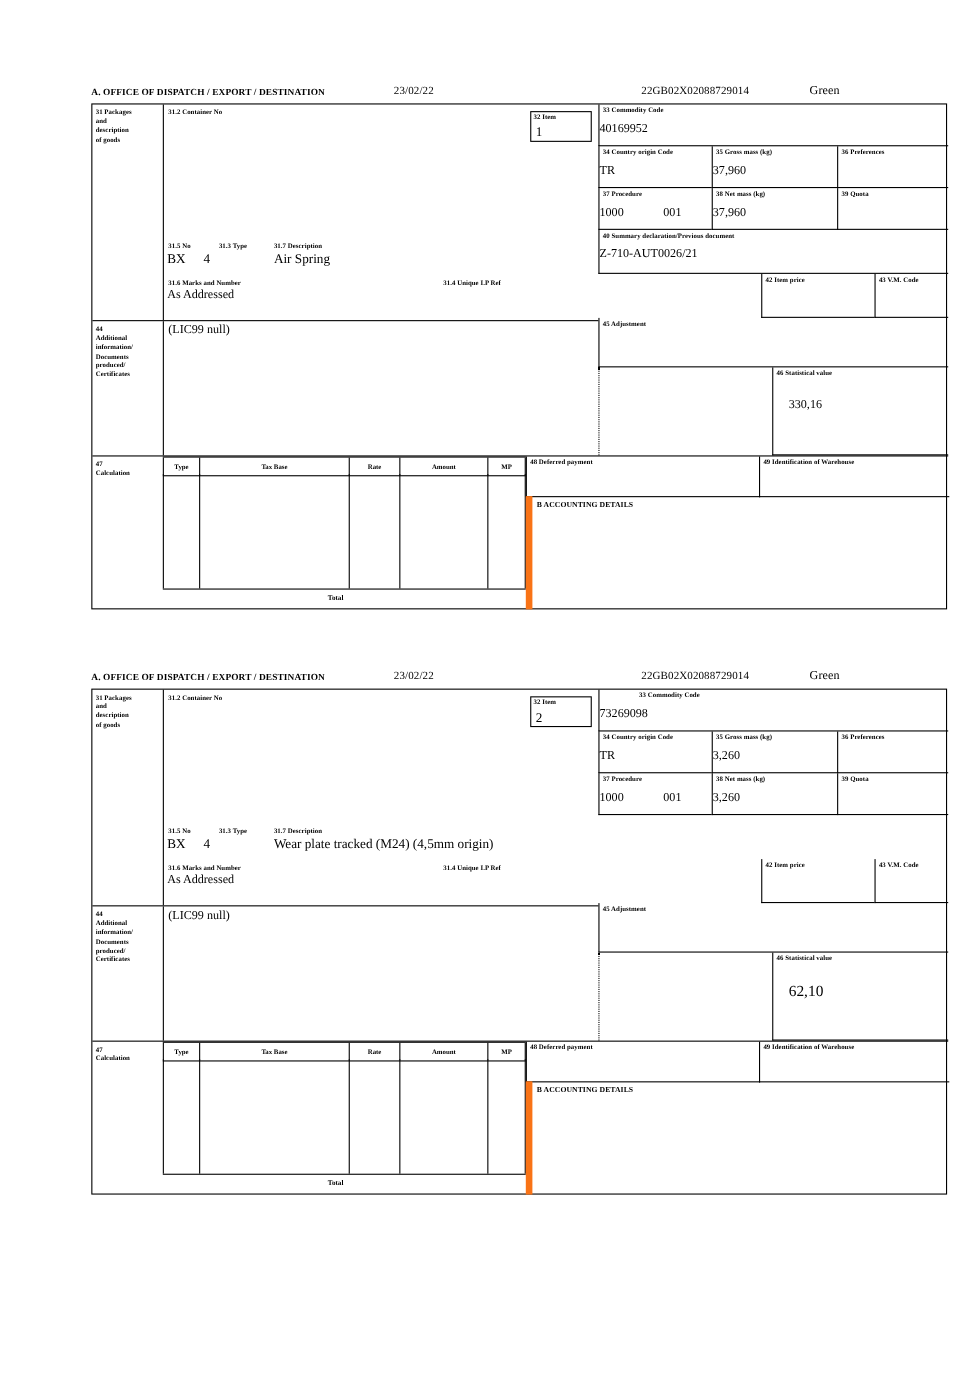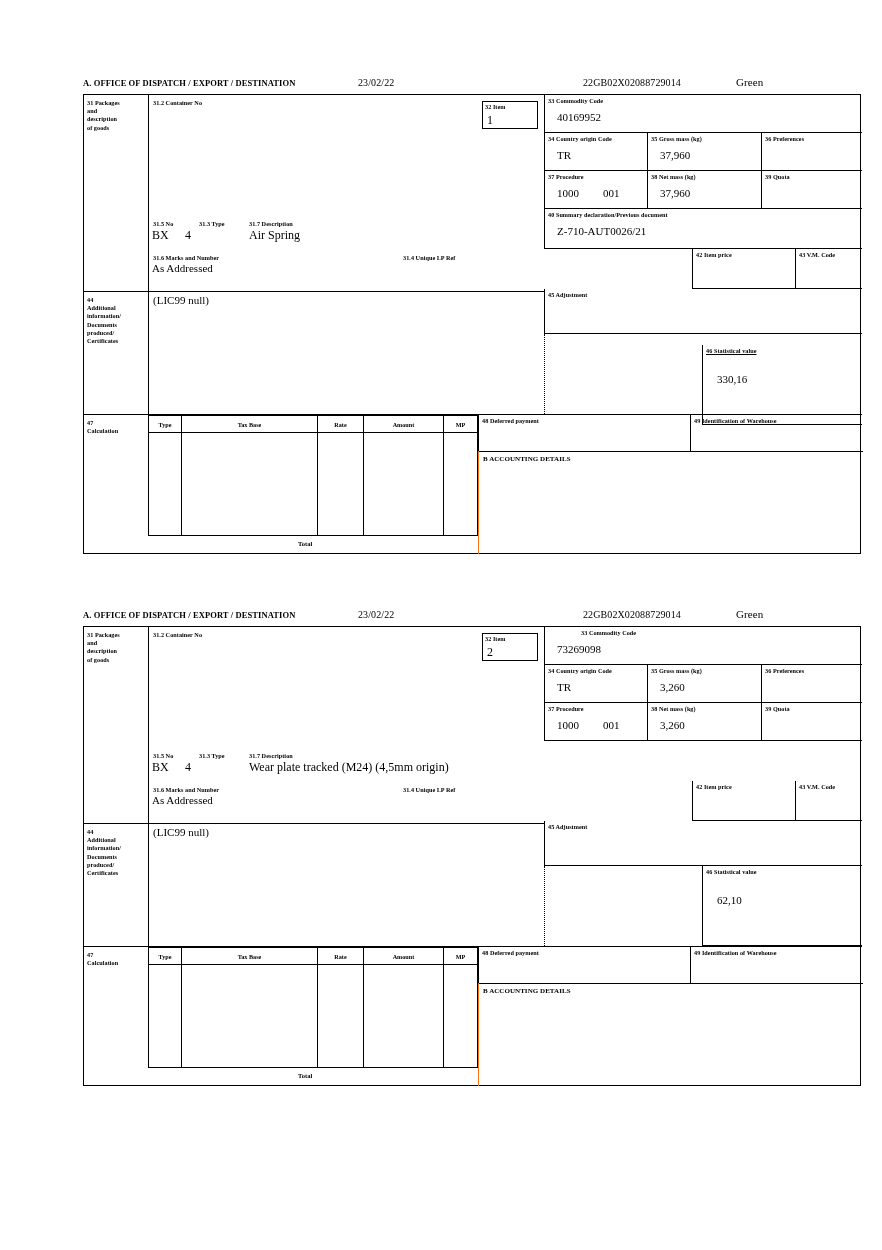--- a/index.html
+++ b/index.html
@@ -80,41 +80,41 @@
   .b44-label { left: 0; top: 197px; width: 64px; padding: 4px 0 0 3px; }
   .b44-main  { left: 64px; top: 197px; width: 396px; height: 122px; border-left: 1px solid #000; }
 
   .b47-top { position: absolute; left: 0; top: 319px; width: 778px; border-top: 1px solid #000; }
   .b47-label { left: 0; top: 320px; width: 64px; padding: 4px 0 0 3px; }
 
   
   .rcol { left: 460px; }
   .rbox { border-left: 1px solid #000; border-bottom: 1px solid #000; }
   .rbox .lbl { padding: 2px 0 0 3px; }
-  .rbox .v { position: absolute; left: 12px; font-size: 11px; }
+  .rbox .v { position: absolute; left: 0; font-size: 11px; }
 
   
   .calc { position: absolute; left: 64px; top: 320px; width: 330px; height: 139px; }
   .calc-hdr {
     position: absolute; top: 0; height: 16px; border-top: 1px solid #000;
     border-bottom: 1px solid #000; left: 0; width: 330px;
   }
   .calc-col {
     position: absolute; top: 0; height: 16px; font-size: 6.2px; font-weight: bold;
     display: flex; align-items: center; justify-content: center;
     border-right: 1px solid #000; box-sizing: border-box;
   }
   .calc-body { position: absolute; top: 16px; left: 0; width: 330px; height: 104px; }
   .calc-cell { position: absolute; top: 0; height: 104px; border-right: 1px solid #000; border-left: 0; box-sizing: border-box; }
   .calc-total { position: absolute; top: 120px; left: 0; width: 330px; height: 19px; border-top: 1px solid #000; }
   .calc-total .t { position: absolute; left: 150px; top: 4px; font-size: 6.5px; font-weight: bold; }
 
   .b48 { position: absolute; left: 394px; top: 320px; width: 212px; height: 36px; border-left: 1px solid #000; border-bottom: 1px solid #000; }
   .b49 { position: absolute; left: 606px; top: 320px; width: 172px; height: 36px; border-left: 1px solid #000; border-bottom: 1px solid #000; }
-  .bB  { position: absolute; left: 394px; top: 356px; width: 384px; height: 103px; border-left: 1px solid #f97316; }
+  .bB  { position: absolute; left: 394px; top: 356px; width: 384px; height: 103px; border-left: 6px solid #f97316; }
 
   .dotted-sep { position: absolute; border-left: 1px dotted #000; }
 </style>
 </head>
 <body>
 
 <div class="page">
 
   <div class="sheet sheet-1">
 
@@ -217,21 +217,21 @@
         <div class="lbl">43 V.M. Code</div>
         <div class="v" style="top:17px;"></div>
       </div>
 
       <div class="cell rcol rbox" style="top:194px; width:318px; height:45px;">
         <div class="lbl">45 Adjustment</div>
         <div class="v" style="top:17px;"></div>
       </div>
 
       <div class="dotted-sep" style="left:460px; top:239px; height:80px;"></div>
-      <div class="cell" style="left:618px; top:250px; width:160px; height:80px; border-left:1px solid #000; border-bottom:1px solid #000;text-decoration:underline;">
+      <div class="cell" style="left:618px; top:239px; width:160px; height:80px; border-left:1px solid #000; border-bottom:1px solid #000;">
         <div class="lbl" style="padding:2px 0 0 3px;">46 Statistical value</div>
         <div class="v" style="position:absolute; left:14px; top:28px; font-size:11px;">330,16</div>
       </div>
 
       <div class="b47-top"></div>
       <div class="cell b47-label">
         <div class="lbl" style="white-space: pre-line;">47
 Calculation</div>
       </div>
 
@@ -370,21 +370,21 @@
       </div>
 
       <div class="cell rcol rbox" style="top:194px; width:318px; height:45px;">
         <div class="lbl">45 Adjustment</div>
         <div class="v" style="top:17px;"></div>
       </div>
 
       <div class="dotted-sep" style="left:460px; top:239px; height:80px;"></div>
       <div class="cell" style="left:618px; top:239px; width:160px; height:80px; border-left:1px solid #000; border-bottom:1px solid #000;">
         <div class="lbl" style="padding:2px 0 0 3px;">46 Statistical value</div>
-        <div class="v" style="position:absolute; left:14px; top:28px; font-size:11px;">62,10</div>
+        <div class="v" style="position:absolute; left:14px; top:28px; font-size:14px;">62,10</div>
       </div>
 
       <div class="b47-top"></div>
       <div class="cell b47-label">
         <div class="lbl" style="white-space: pre-line;">47
 Calculation</div>
       </div>
 
       <div class="calc">
         <div class="calc-hdr">

